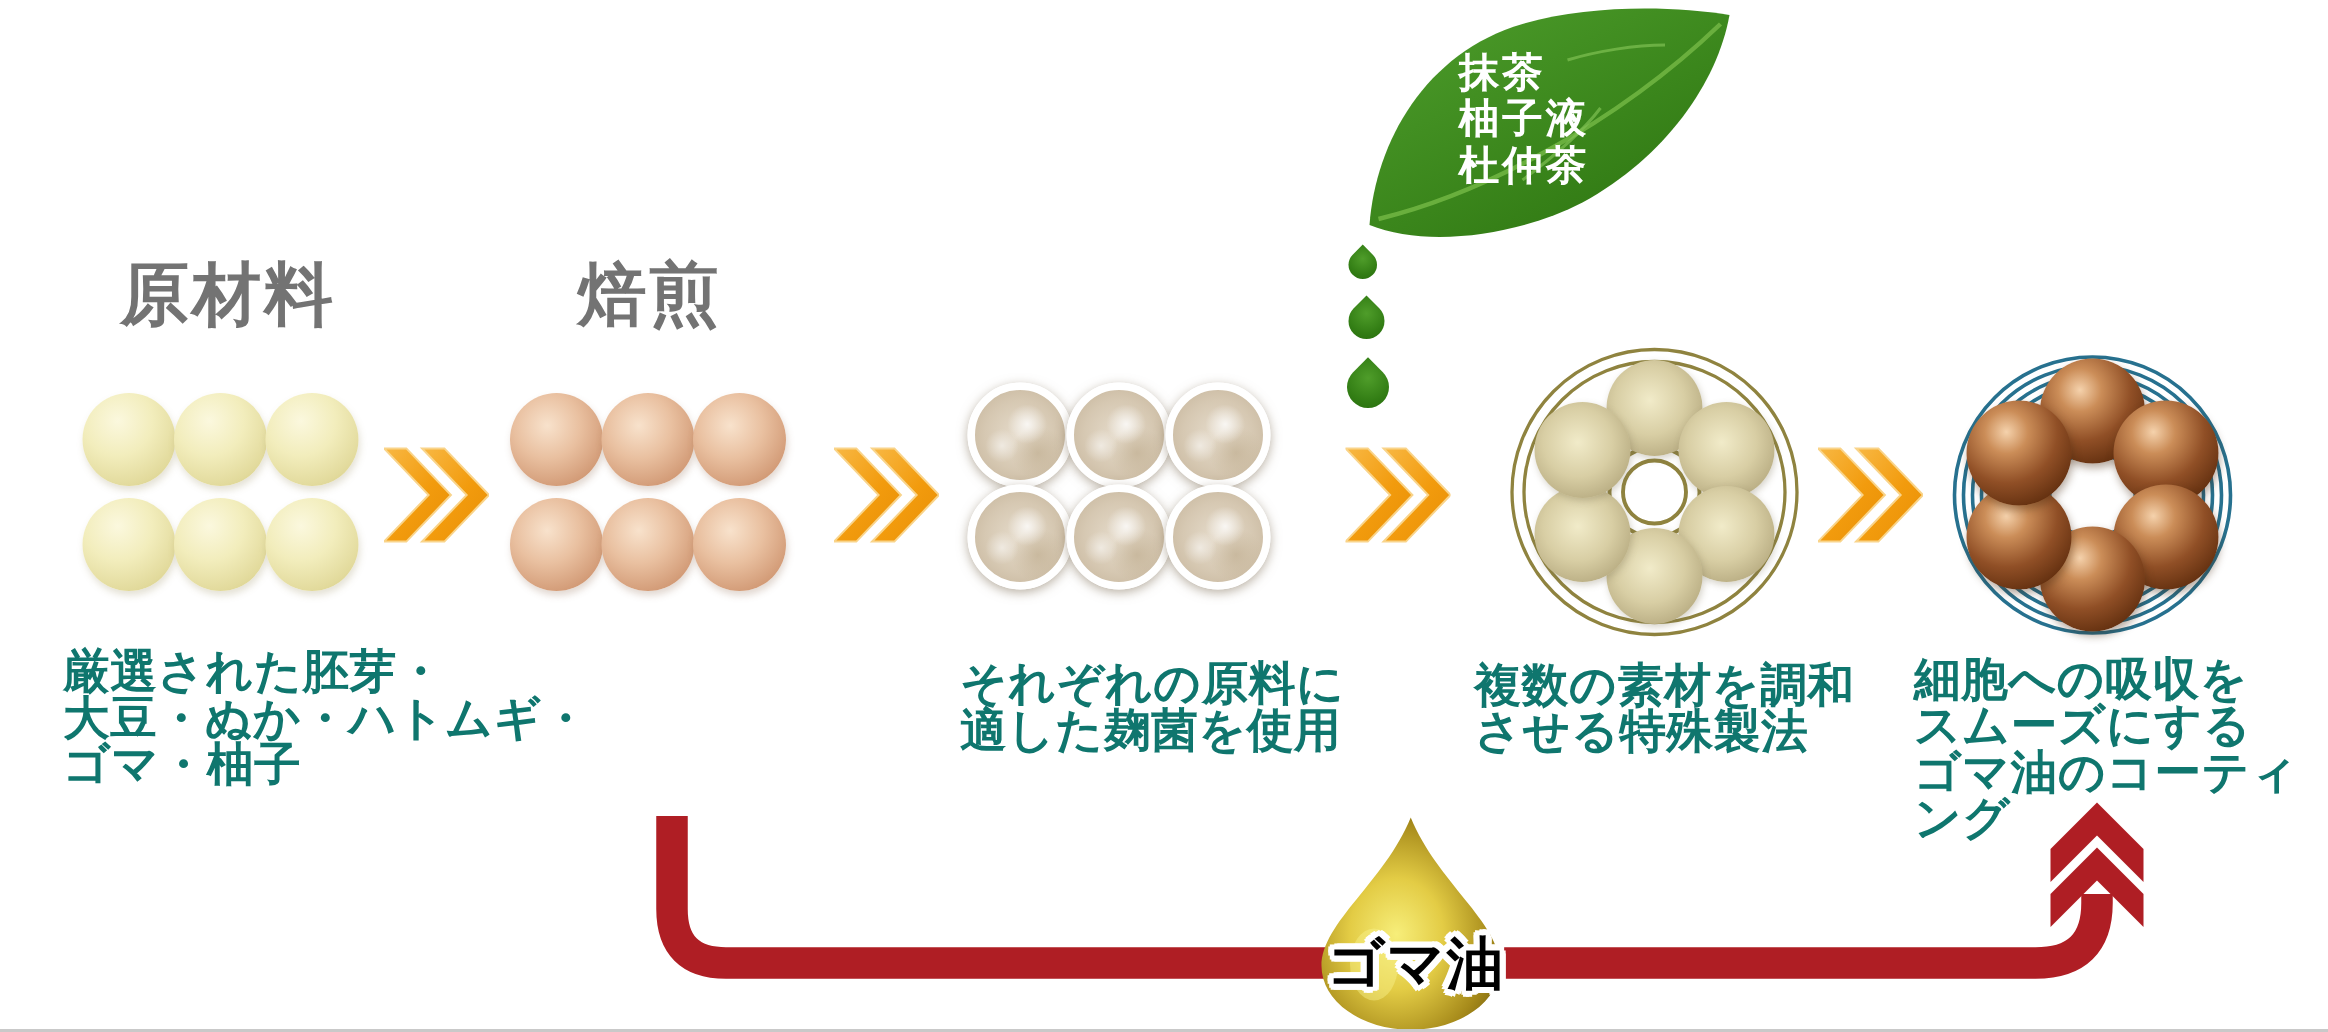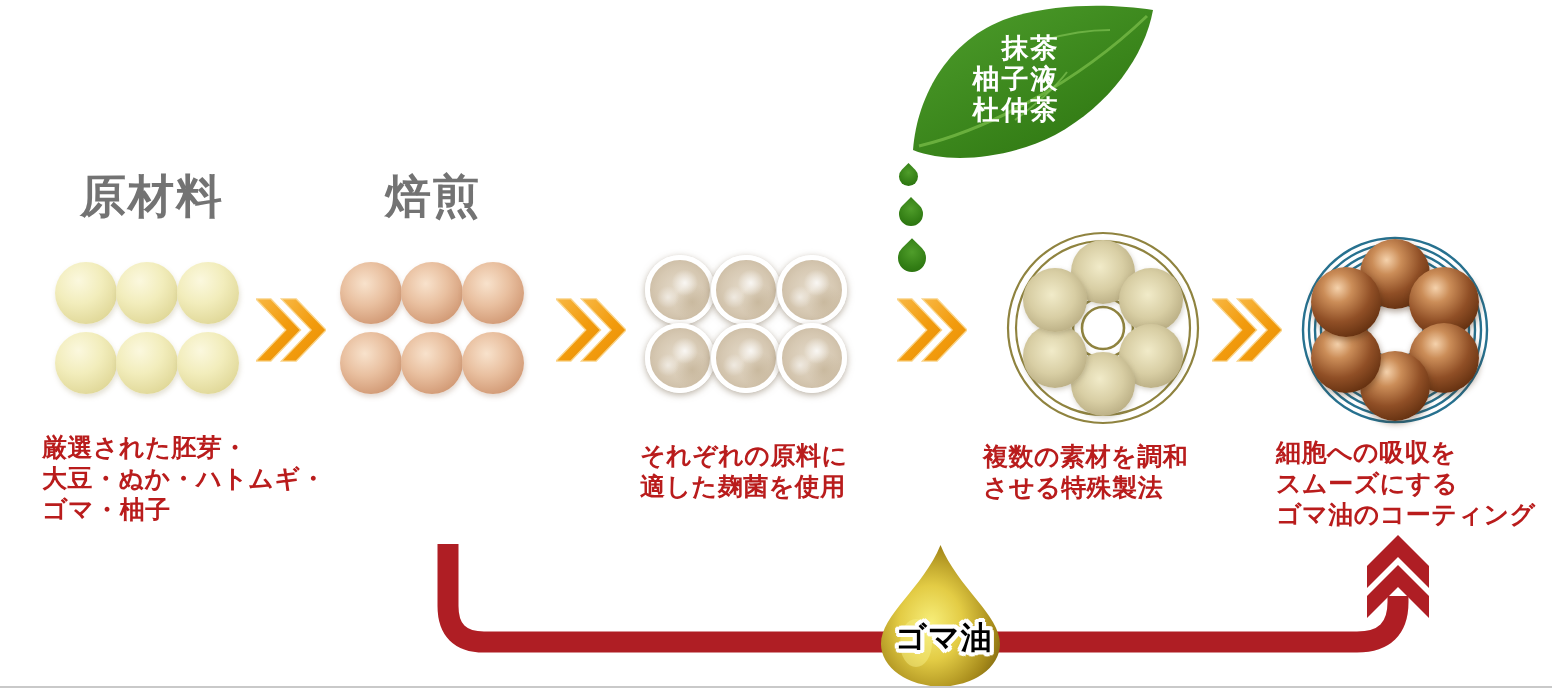--- a/index.html
+++ b/index.html
@@ -5,21 +5,21 @@
   html,body{margin:0;padding:0;background:#fff;}
   .canvas{
     position:relative;width:1552px;height:688px;background:#ffffff;
     overflow:hidden;font-family:"Liberation Sans","DejaVu Sans",sans-serif;
   }
   .stage-title{
     position:absolute;top:166px;transform:translateX(-50%);
     font-size:46px;font-weight:bold;color:#737373;letter-spacing:2px;white-space:nowrap;
   }
   .desc{
-    position:absolute;font-size:25px;font-weight:bold;color:#b91c1c;
+    position:absolute;font-size:31px;font-weight:bold;color:#0f766e;
     line-height:31px;white-space:pre-line;letter-spacing:0.5px;
   }
   .ball{position:absolute;border-radius:50%;box-sizing:border-box;}
   .cream{
     width:62px;height:62px;
     background:radial-gradient(circle at 38% 30%, #FBF8DE 0%, #F2EDBC 40%, #E2DA9C 75%, #CFC67F 100%);
     box-shadow:1px 3px 5px rgba(150,140,90,.25);
   }
   .tan{
     width:62px;height:62px;
@@ -45,26 +45,26 @@
     background:radial-gradient(circle at 38% 30%, #F5D2AC 0%, #CB8D58 22%, #904F26 52%, #622F0F 80%, #461E07 100%);
     box-shadow:1px 3px 6px rgba(70,40,15,.4);
   }
   .chev{position:absolute;width:70px;height:66px;}
   .gdrop{
     position:absolute;border-radius:0 50% 50% 50%;transform:rotate(45deg);
     background:radial-gradient(circle at 35% 35%, #4F9D2A 0%, #327D14 60%, #256A0C 100%);
   }
   .leaf-label{
     position:absolute;left:1016px;top:33px;transform:translateX(-50%);
-    text-align:right;font-size:27px;font-weight:bold;color:#fff;
+    text-align:left;font-size:27px;font-weight:bold;color:#fff;
     line-height:31px;white-space:pre-line;letter-spacing:2px;
   }
   .oil-label{
     position:absolute;left:944px;top:617px;transform:translateX(-50%);
-    font-size:31px;font-weight:bold;color:#000;white-space:nowrap;letter-spacing:1px;
+    font-size:38px;font-weight:bold;color:#000;white-space:nowrap;letter-spacing:1px;
     text-shadow:
       -4px 0 0 #fff, 4px 0 0 #fff, 0 -4px 0 #fff, 0 4px 0 #fff,
       -3px -3px 0 #fff, 3px -3px 0 #fff, -3px 3px 0 #fff, 3px 3px 0 #fff,
       -4px -2px 0 #fff, 4px 2px 0 #fff, -2px 4px 0 #fff, 2px -4px 0 #fff;
   }
   .abs{position:absolute;}
   .bottom-line{position:absolute;left:0;bottom:0;width:100%;height:2px;background:#c9c9c9;}
 </style>
 </head>
 <body>

